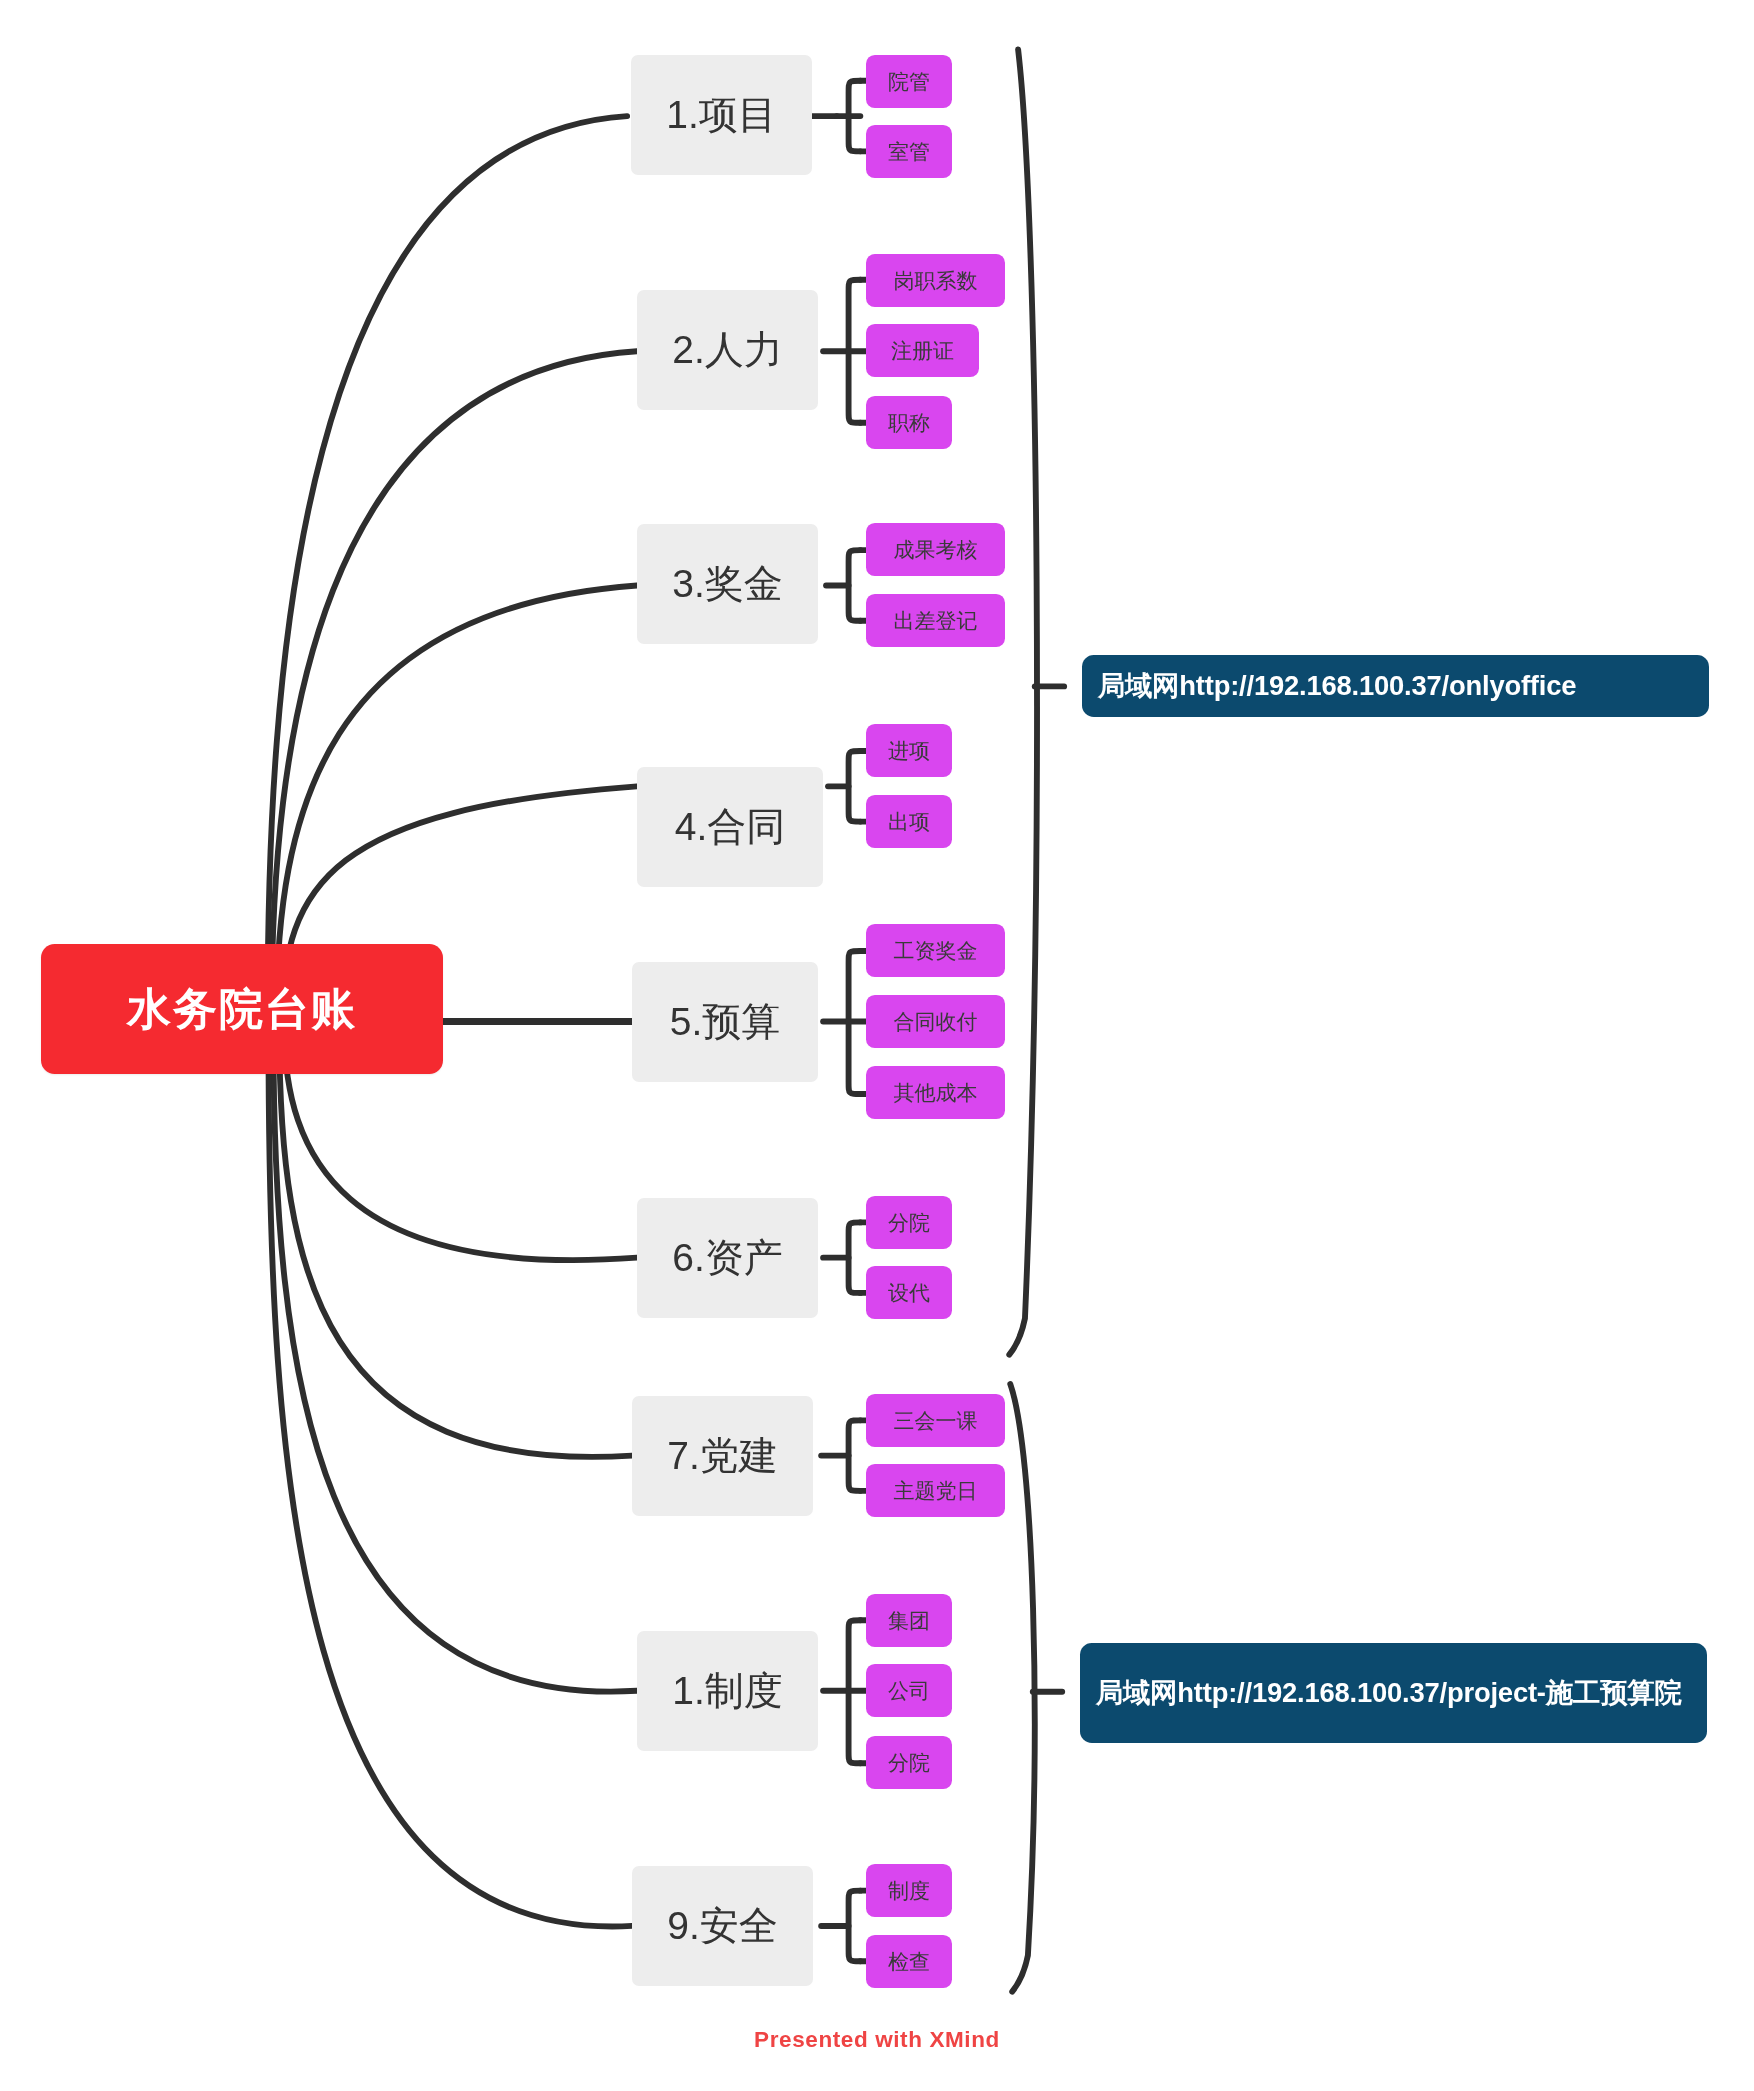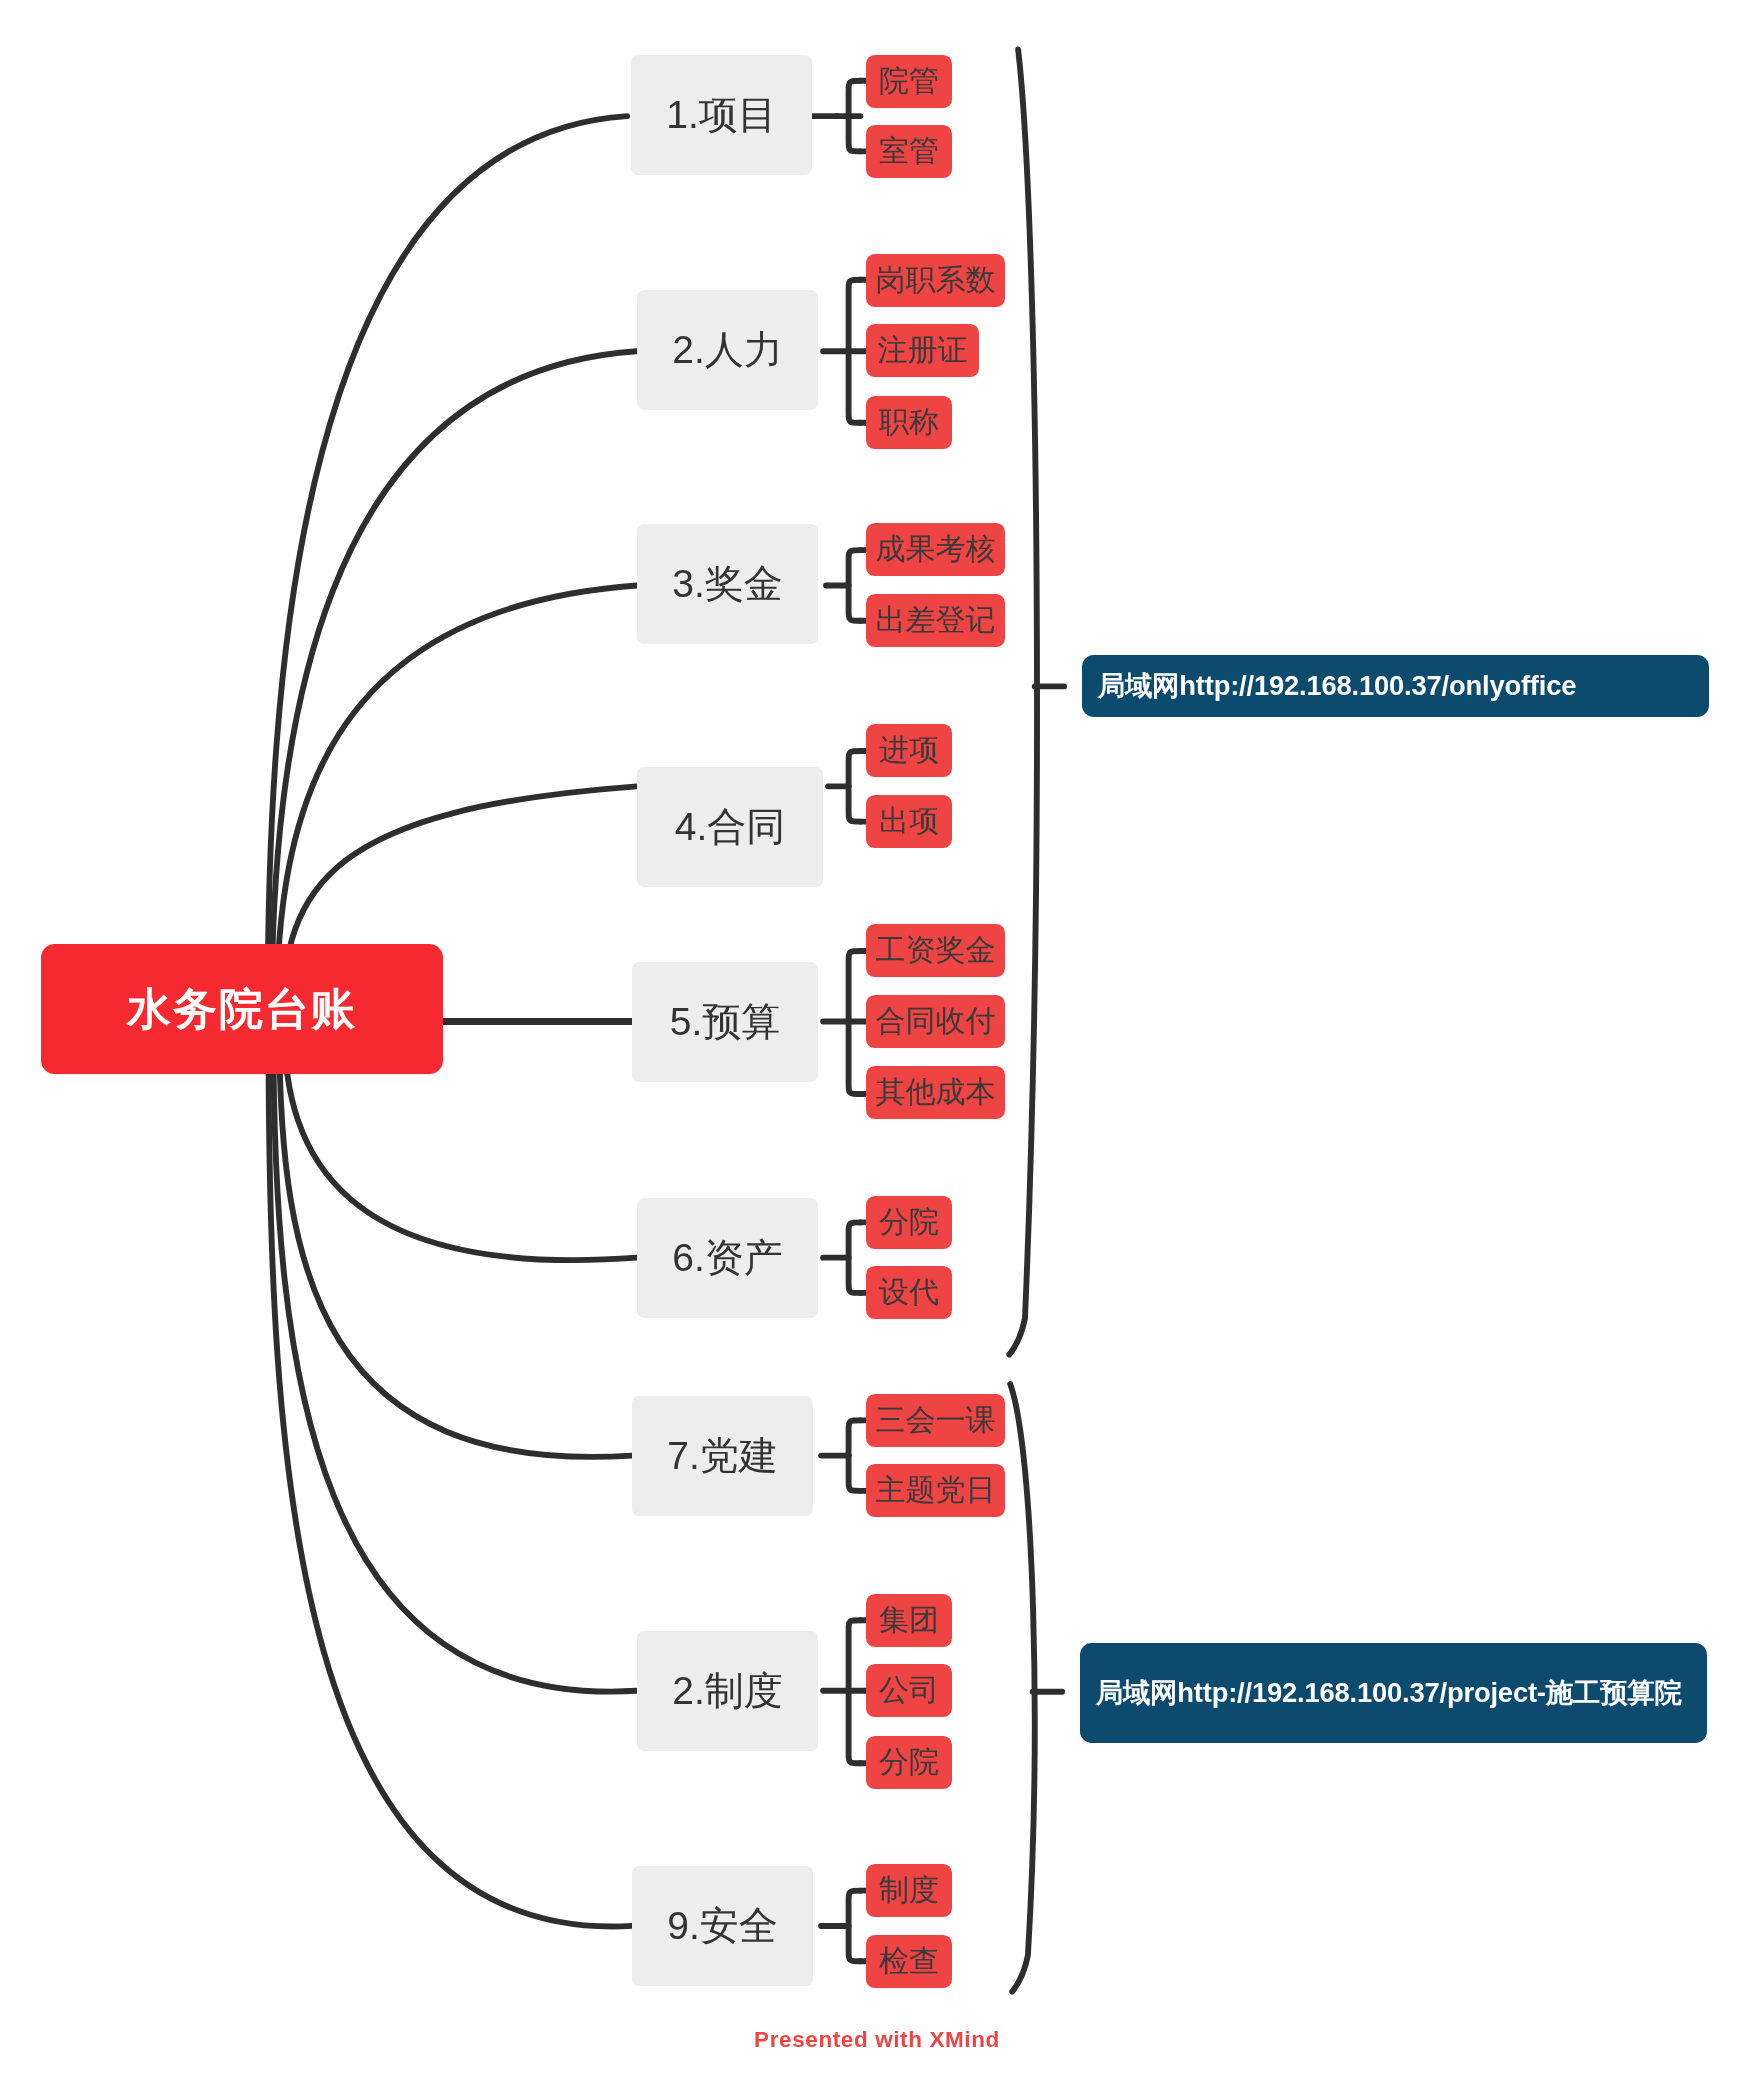--- a/index.html
+++ b/index.html
@@ -49,24 +49,24 @@
   .branch-node {
     background: #EDEDED;
     color: #333333;
     border-radius: 7px;
     font-size: 39px;
     font-weight: 400;
     padding: 0 19.6px;
   }
   
   .leaf-node {
-    background: #ef4444;
+    background: #d946ef;
     color: #3A3A3A;
     border-radius: 8.8px;
-    font-size: 30px;
+    font-size: 21px;
     font-weight: 400;
     padding: 0 11.8px;
   }
   
   .callout-node {
     background: #0c4a6e;
     color: #ffffff;
     border-radius: 11.8px;
     font-size: 27.4px;
     font-weight: bold;
@@ -271,21 +271,21 @@
     <span>7.党建</span>
   </div>
   <div class="node leaf-node" style="left:866px; top:1394px; width:139px; height:53px;">
     <span>三会一课</span>
   </div>
   <div class="node leaf-node" style="left:866px; top:1464px; width:139px; height:53px;">
     <span>主题党日</span>
   </div>
 
   <div class="node branch-node" style="left:637px; top:1631px; width:181px; height:120px;">
-    <span>2.制度</span>
+    <span>1.制度</span>
   </div>
   <div class="node leaf-node" style="left:866px; top:1594px; width:86px; height:53px;">
     <span>集团</span>
   </div>
   <div class="node leaf-node" style="left:866px; top:1664px; width:86px; height:53px;">
     <span>公司</span>
   </div>
   <div class="node leaf-node" style="left:866px; top:1736px; width:86px; height:53px;">
     <span>分院</span>
   </div>

